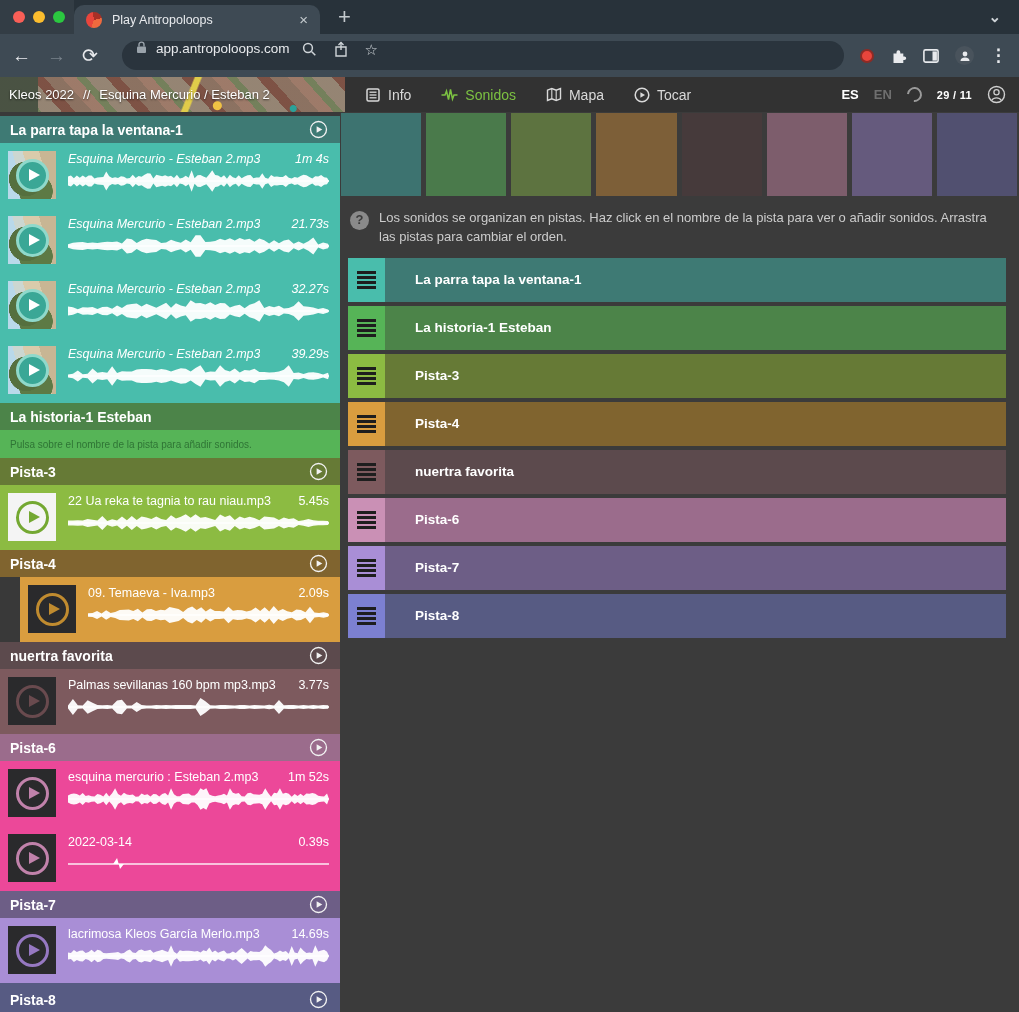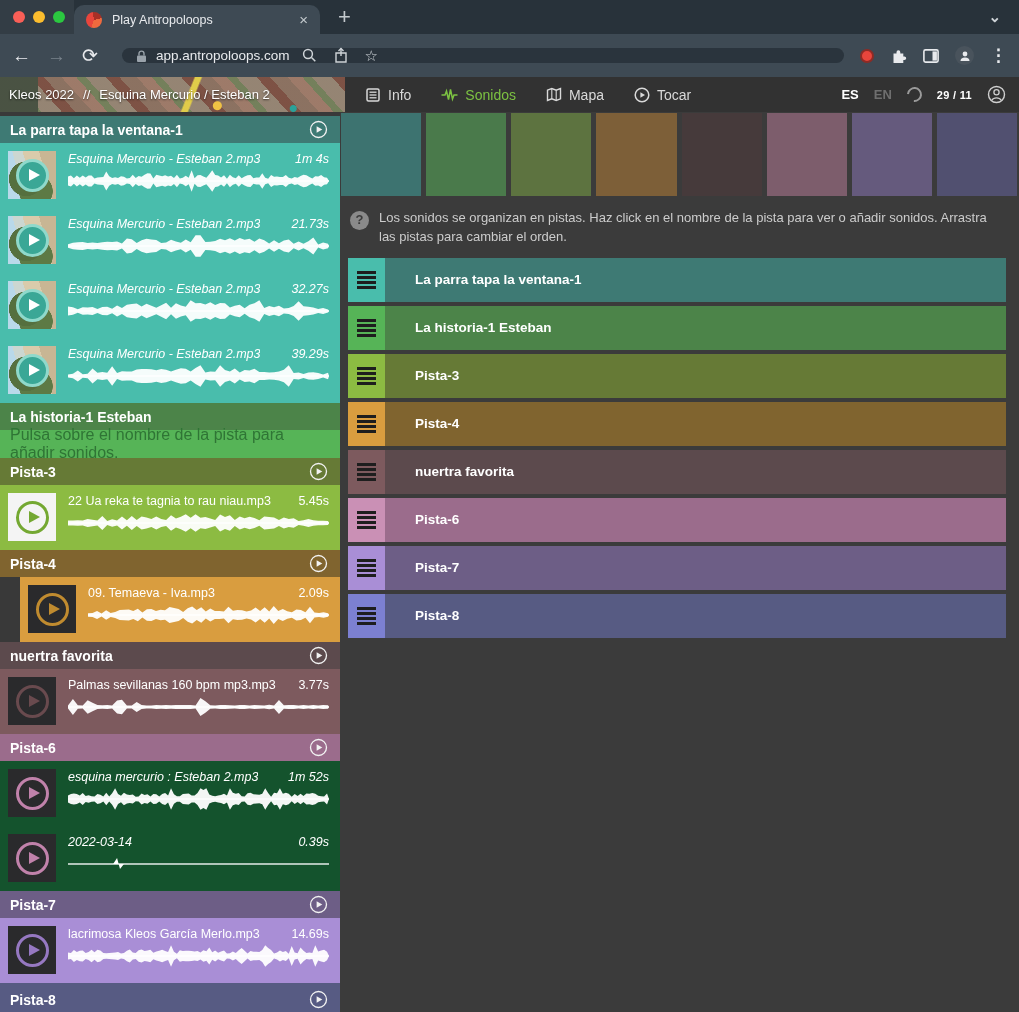--- a/index.html
+++ b/index.html
@@ -14,21 +14,21 @@
   .favicon{width:16px;height:16px;border-radius:50%;flex:none;
     background:conic-gradient(from 200deg,#e8453c 0 150deg,#a92f26 150deg 235deg,#ef6a3e 235deg 360deg)}
   .tabtitle{flex:1;color:#e8eaed;font-size:12.5px;white-space:nowrap;overflow:hidden}
   .tabclose{color:#c3c9cd;font-size:15px;cursor:pointer}
   .newtab{color:#c3c9cd;font-size:22px;line-height:1;margin-left:18px;align-self:center;cursor:pointer}
   .tabchev{margin-left:auto;margin-right:18px;align-self:center;color:#cfd4d8;font-size:15px;font-weight:bold;cursor:pointer}
 
   .toolbar{height:43px;background:#3e4a54;display:flex;align-items:center;padding:0 12px}
   .tbtn{color:#e8eaed;font-size:19px;margin-right:16px;cursor:pointer;line-height:1}
   .tbtn.disabled{color:#79838c}
-  .urlpill{flex:1;height:15px;background:#2a343d;border-radius:15px;display:flex;align-items:flex-end;padding:0 14px;margin:0 8px;min-width:0}
+  .urlpill{flex:1;height:29px;background:#2a343d;border-radius:15px;display:flex;align-items:flex-start;padding:0 14px;margin:0 8px;min-width:0}
   .lock{margin-right:9px;flex:none}
   .host{color:#e8eaed;font-size:13.5px;white-space:nowrap}
   .path{color:#9aa3ab;font-size:13.5px;white-space:nowrap;overflow:hidden;flex:1}
   .pillicons{margin-left:12px;display:flex;align-items:center;gap:17px;flex:none}
   .picon{color:#cfd4d8;font-size:15px;cursor:pointer;line-height:1}
   .rightcluster{display:flex;align-items:center;gap:16px;margin-left:8px;flex:none}
   .rec{width:14px;height:14px;border-radius:50%;background:#e8453c;border:2px solid #8e2b25;cursor:pointer}
   .kebab{color:#e8eaed;font-size:17px;font-weight:bold;cursor:pointer}
   .avatarbtn{width:19px;height:19px;border-radius:50%;background:#49535c;display:flex;align-items:center;justify-content:center;cursor:pointer}
 
@@ -55,21 +55,21 @@
   
   .content{display:flex;height:900px}
   #sidebar{width:340px;flex:none;background:#393939;padding-top:4px;overflow:hidden}
   .main{flex:1;min-width:0;background:#3b3b3b;display:flex;flex-direction:column;overflow:hidden}
 
   
   .thead{height:27px;display:flex;align-items:center;padding:0 12px 0 10px;color:#fff;font-weight:bold;font-size:14px;cursor:pointer}
   .tsec:last-child .thead{height:33px}
   .tname{flex:1;white-space:nowrap;overflow:hidden}
   .playo{flex:none;margin-left:8px;cursor:pointer}
-  .thint{height:28px;display:flex;align-items:center;padding:0 10px;color:#2f7535;font-size:16px}
+  .thint{height:28px;display:flex;align-items:center;padding:0 10px;color:#2f7535;font-size:10px}
   .clip{height:65px;padding:8px 10px 0 8px;display:flex;gap:12px;cursor:pointer}
   .thumb{width:48px;height:48px;flex:none;position:relative;display:flex;align-items:center;justify-content:center}
   .th-photo{background:
       radial-gradient(circle at 38% 58%, #55703f 0 42%, rgba(85,112,63,0) 43%),
       radial-gradient(circle at 58% 84%, #5d7a45 0 34%, rgba(93,122,69,0) 35%),
       linear-gradient(75deg,#b9d9ea 0 28%, #ccd7d1 28% 45%, #d9cbab 45% 72%, #c8b694 72%)}
   .th-white{background:#f4f4f4}
   .th-dark{background:#2a2a2c}
   .pbtn{width:33px;height:33px;border-radius:50%;border:3px solid #fff;display:flex;align-items:center;justify-content:center;background:transparent}
   .ptri{width:0;height:0;border-top:6.5px solid transparent;border-bottom:6.5px solid transparent;border-left:11px solid #fff;margin-left:4px}
@@ -389,21 +389,21 @@
 
   <section class="tsec">
     <div class="thead" style="background: rgb(155, 108, 140);">
       <span class="tname">Pista-6</span>
       <svg class="playo" width="19" height="19" viewBox="0 0 20 20">
             <circle cx="10" cy="10" r="8.4" fill="none" stroke="#f2f2f2" stroke-width="1.4"></circle>
             <path d="M8 6.6 L14 10 L8 13.4 Z" fill="#f2f2f2"></path>
           </svg>
     </div>
 
-    <div class="clips" style="background: #14532d; font-style: italic;">
+    <div class="clips" style="background: #ec4899;">
   <div class="clip">
     <div class="thumb th-dark">
       <div class="pbtn" style="border-color: rgb(193, 130, 171);">
                 <span class="ptri" style="border-left-color: rgb(193, 130, 171);"></span>
               </div>
     </div>
     <div class="cbody">
       <div class="crow">
         <span class="ctitle">esquina mercurio : Esteban 2.mp3</span>
         <span class="cdur">1m 52s</span>

